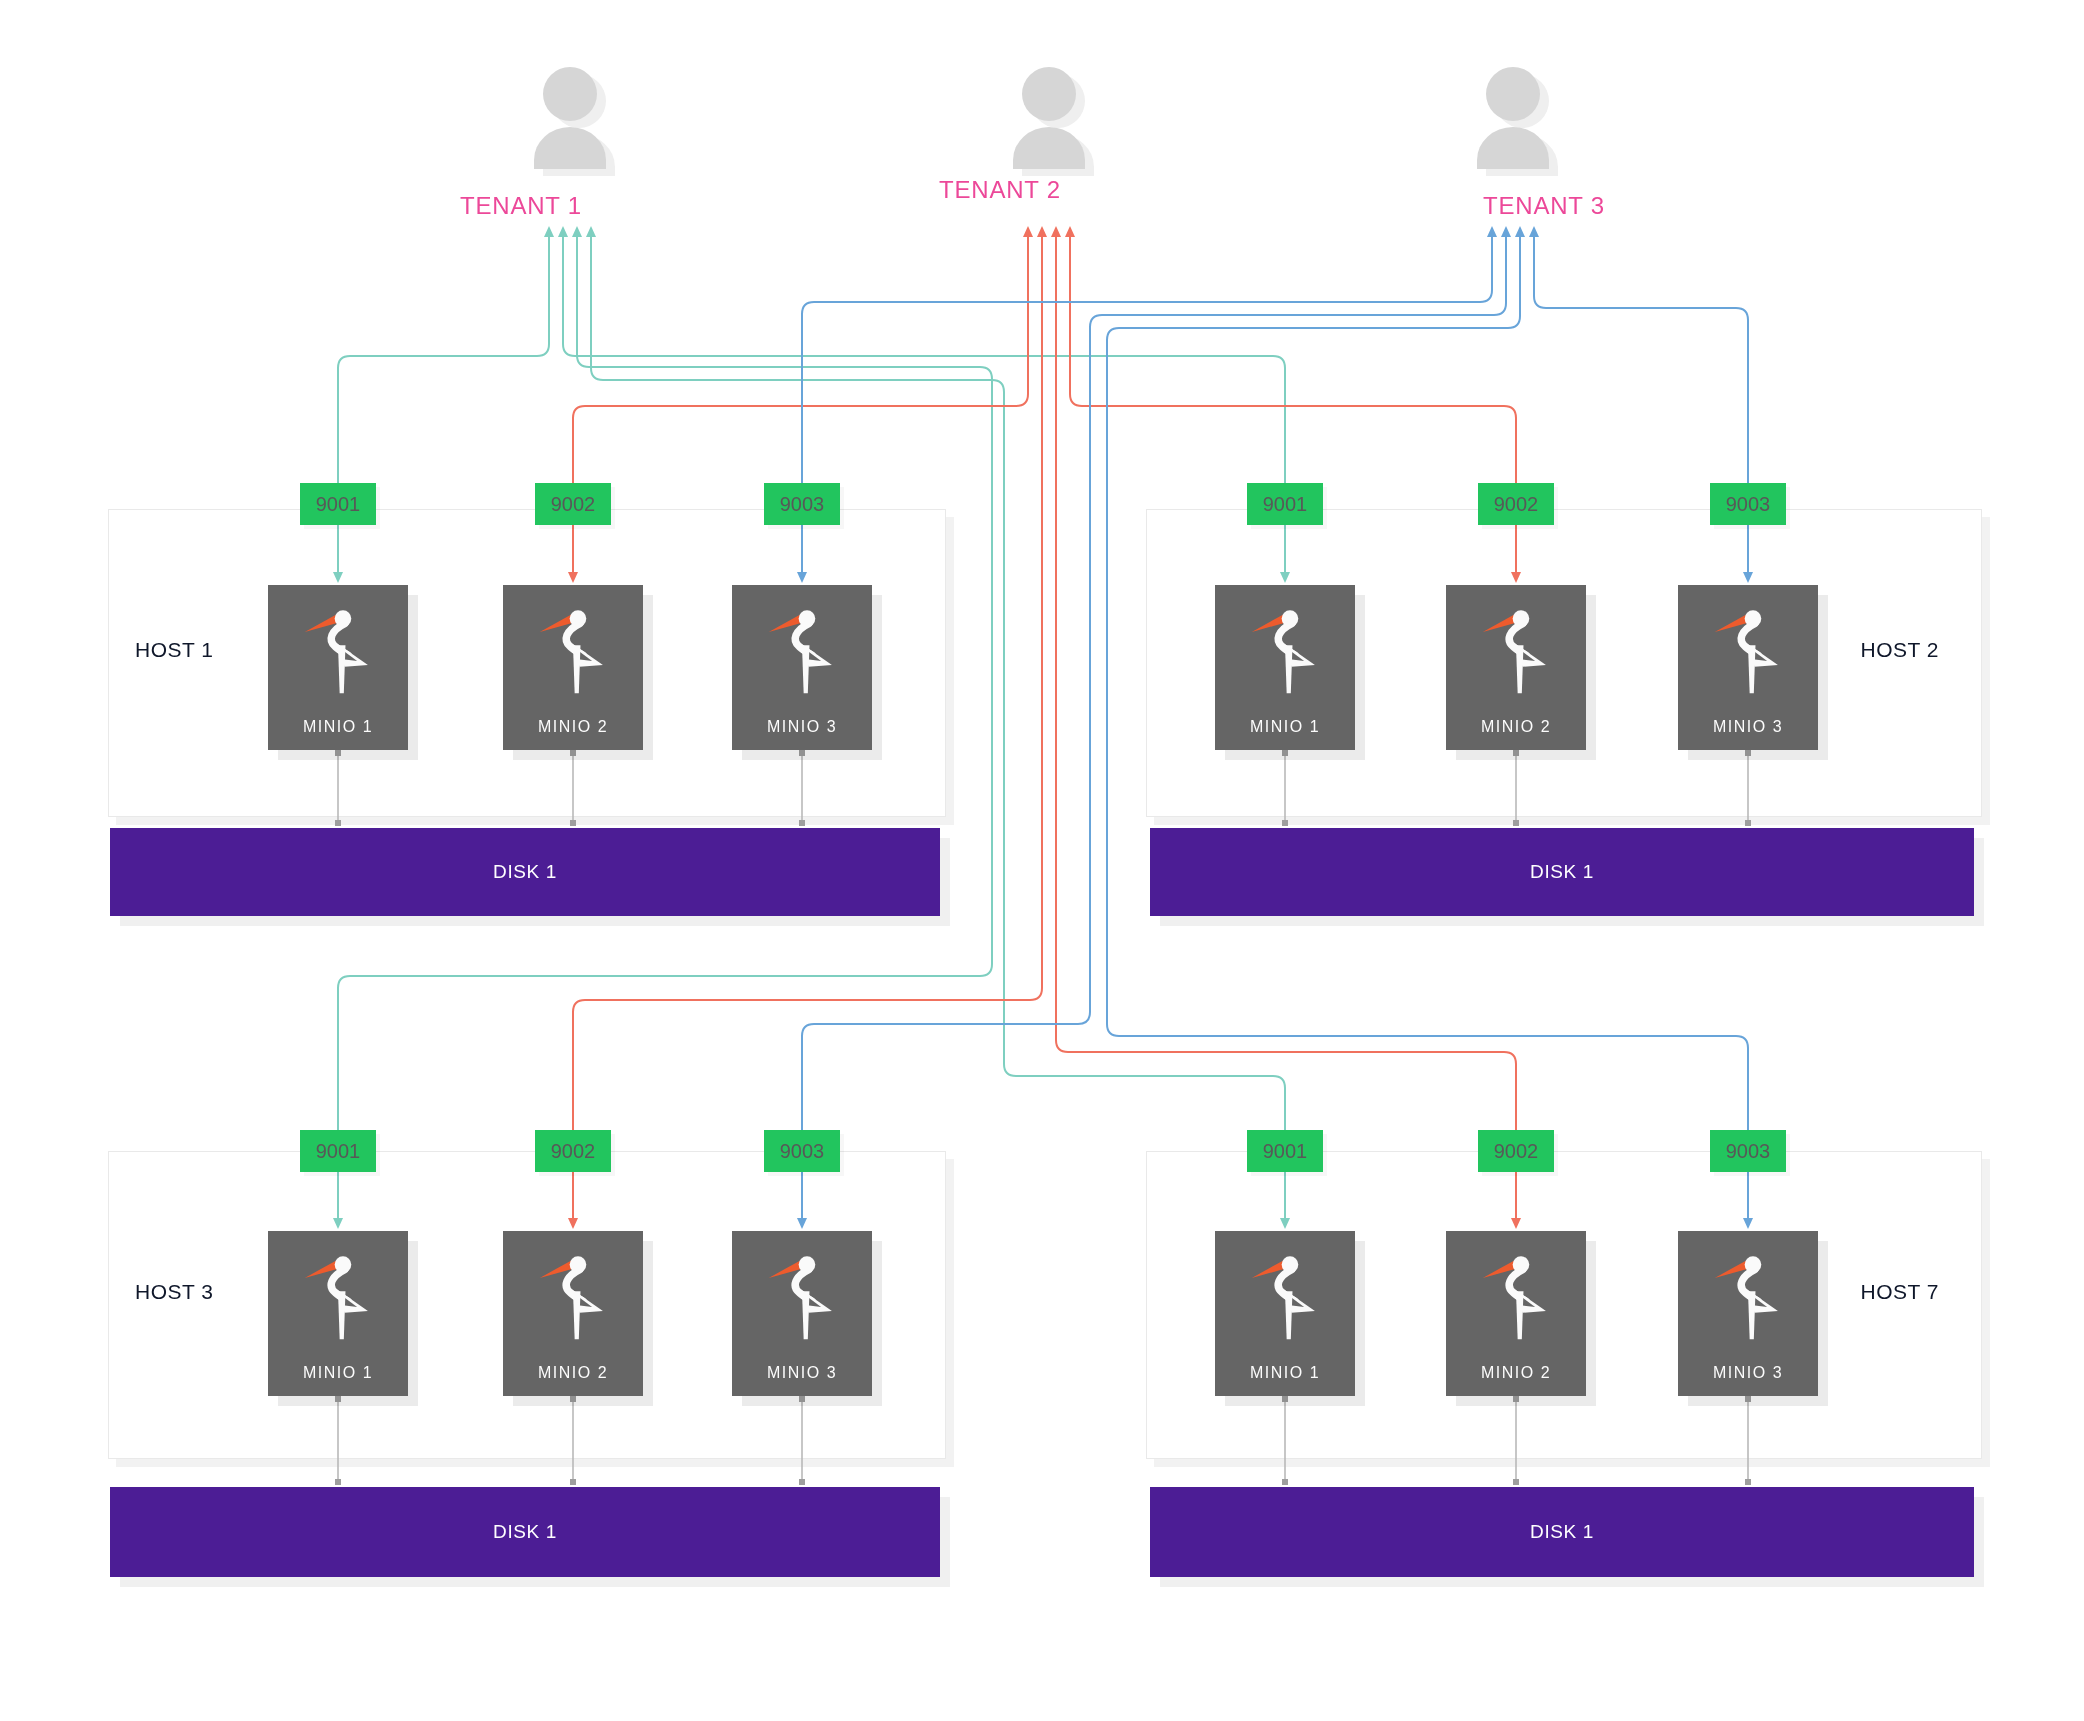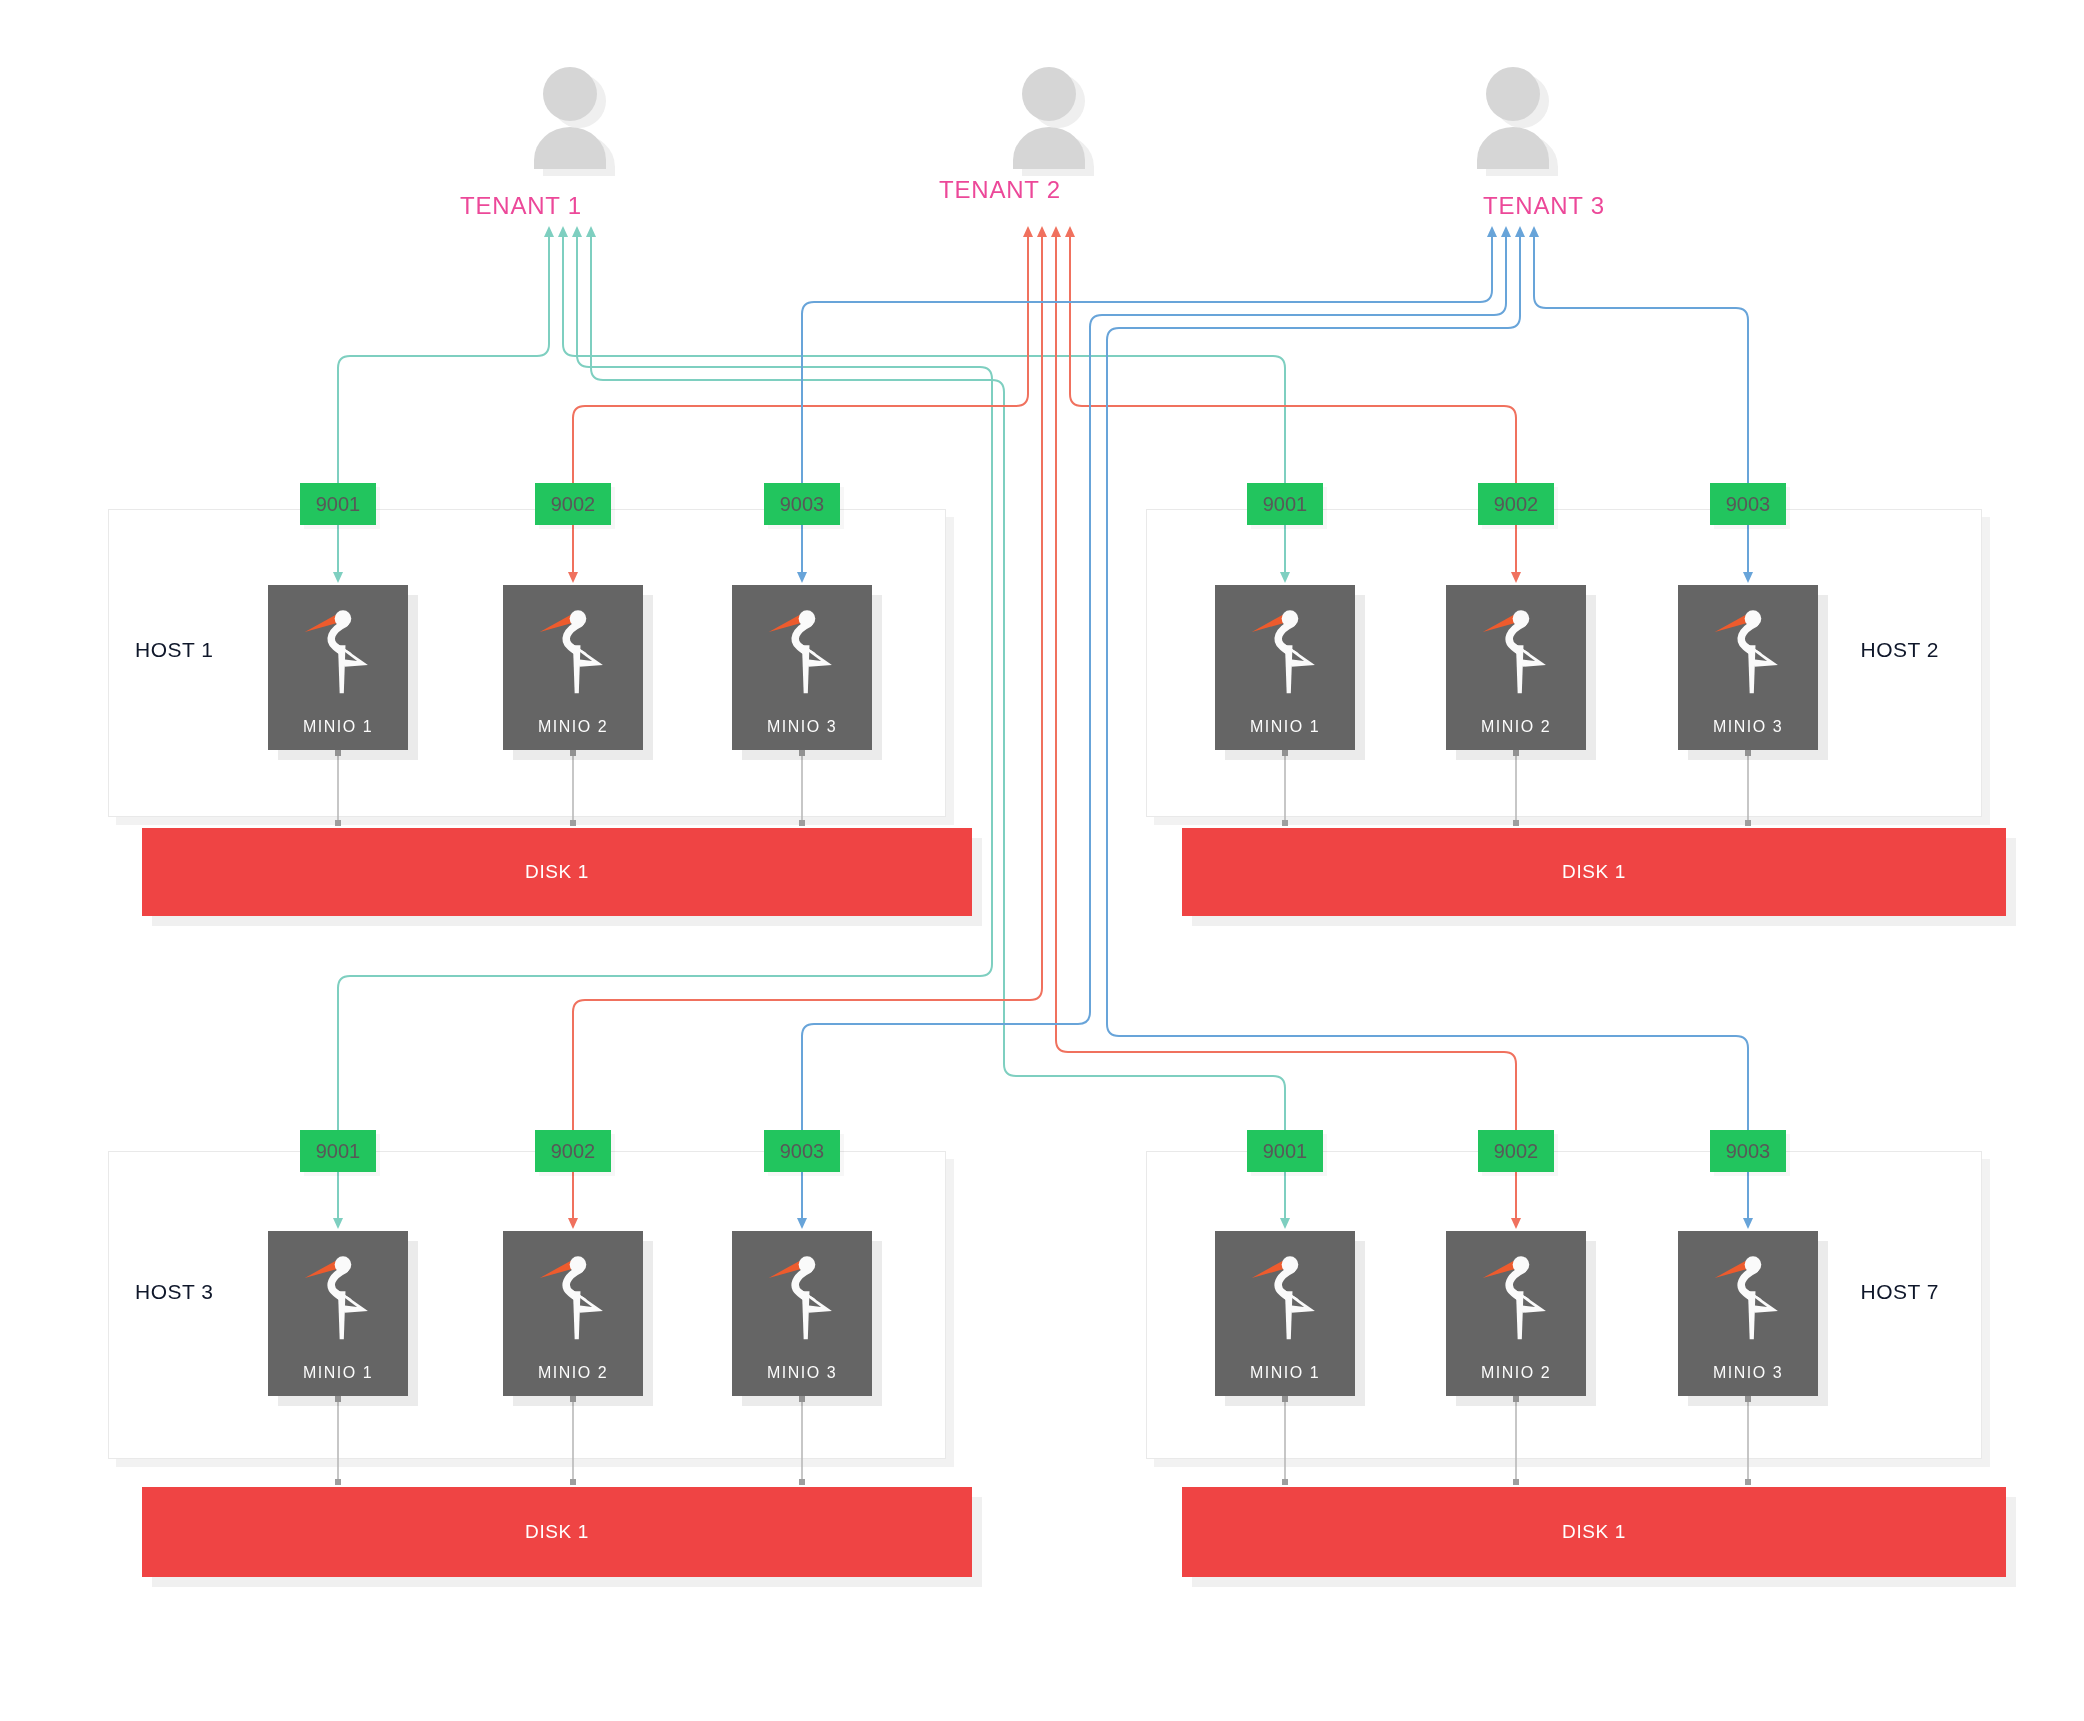--- a/index.html
+++ b/index.html
@@ -8,22 +8,22 @@
   svg{display:block;}
 
   
   .host{position:absolute;background:#ffffff;border:1px solid #e9e9e9;
         box-shadow:8px 8px 0 rgba(0,0,0,0.05);z-index:1;}
   .host-label{position:absolute;top:128px;font-size:21px;color:#0f172a;letter-spacing:0.5px;}
   .host-label.left{left:26px;}
   .host-label.right{right:42px;}
 
   
-  .disk{position:absolute;background:#ef4444;box-shadow:10px 10px 0 rgba(0,0,0,0.06);
-        display:flex;align-items:center;justify-content:center;z-index:1;margin-left:32px;}
+  .disk{position:absolute;background:#4c1d95;box-shadow:10px 10px 0 rgba(0,0,0,0.06);
+        display:flex;align-items:center;justify-content:center;z-index:1;}
   .disk span{color:#ffffff;font-size:19px;letter-spacing:0.6px;}
 
   
   #wires{position:absolute;left:0;top:0;z-index:2;pointer-events:none;}
 
   
   .port{position:absolute;width:76px;height:42px;background:#22c55e;z-index:3;
         box-shadow:4px 4px 0 rgba(0,0,0,0.03);}
   .port span{display:block;width:100%;text-align:center;line-height:42px;
              font-size:20px;color:#585858;}

